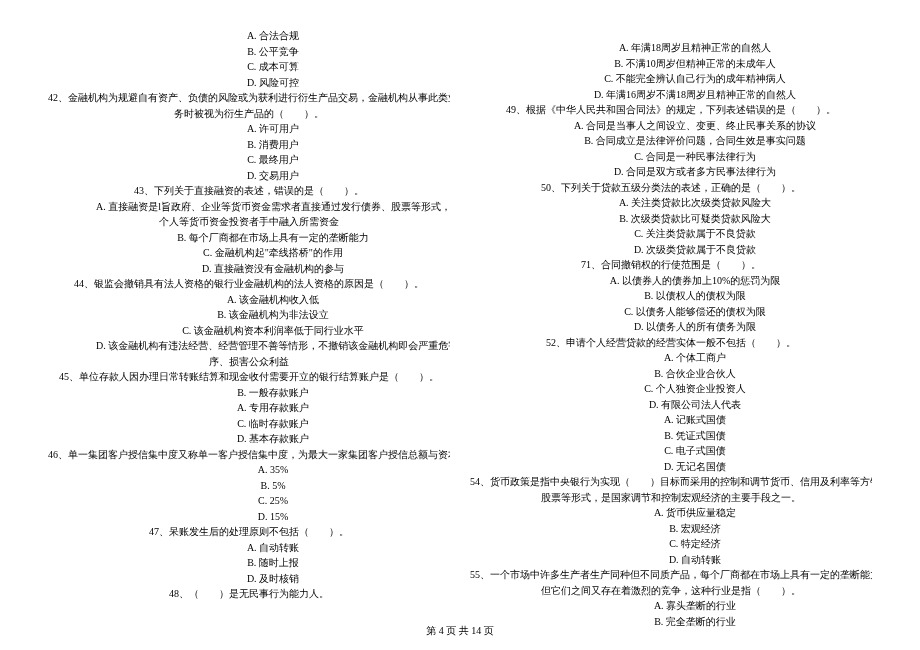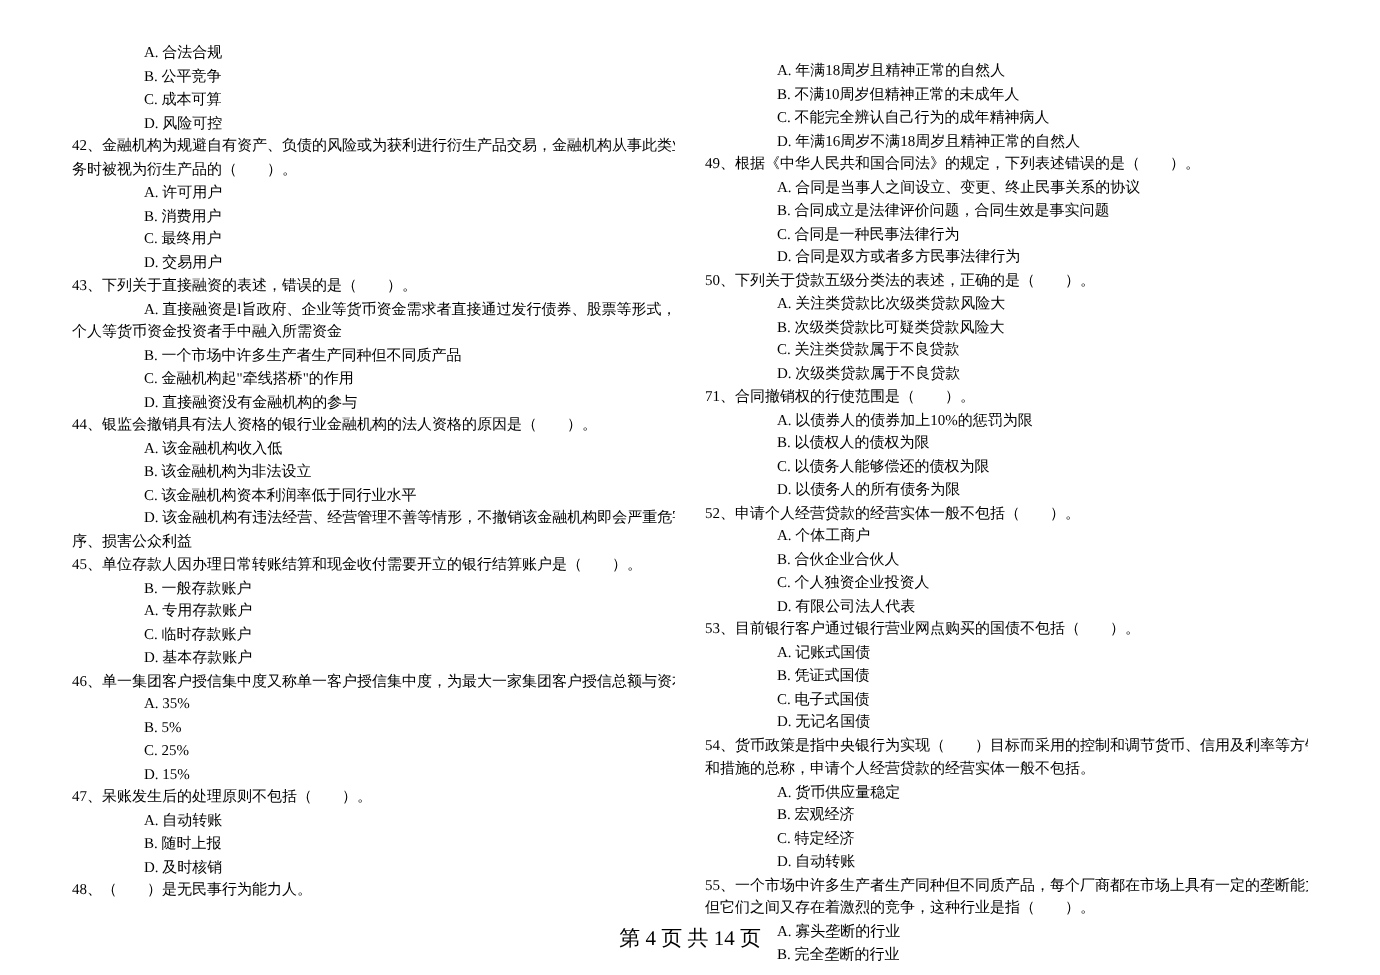--- a/index.html
+++ b/index.html
@@ -13,58 +13,59 @@
       position: relative;
       line-height: 1.55;
     }
     .page {
       display: flex;
       padding: 28px 48px 24px 48px;
     }
     .col {
       flex: 1;
       min-width: 0;
+      text-align: center;
     }
     .col-left { padding-right: 10px; }
     .col-right { padding-left: 10px; margin-top: 12px; }
     .line {
       white-space: nowrap;
       overflow: hidden;
     }
     .opt-ind { padding-left: 48px; }
     .q-ind { padding-left: 0; }
     .cont-ind { padding-left: 0; }
     .footer {
       position: absolute;
       bottom: 12px;
       left: 0;
       right: 0;
       text-align: center;
-      font-size: 14px;
+      font-size: 10px;
     }
   </style>
 </head>
 <body>
 
 <div class="page">
   <div class="col col-left" id="col-left">
       <div class="line opt-ind">A. 合法合规</div>
       <div class="line opt-ind">B. 公平竞争</div>
       <div class="line opt-ind">C. 成本可算</div>
       <div class="line opt-ind">D. 风险可控</div>
       <div class="line q-ind">42、金融机构为规避自有资产、负债的风险或为获利进行衍生产品交易，金融机构从事此类业</div>
       <div class="line cont-ind">务时被视为衍生产品的（　　）。</div>
       <div class="line opt-ind">A. 许可用户</div>
       <div class="line opt-ind">B. 消费用户</div>
       <div class="line opt-ind">C. 最终用户</div>
       <div class="line opt-ind">D. 交易用户</div>
       <div class="line q-ind">43、下列关于直接融资的表述，错误的是（　　）。</div>
       <div class="line opt-ind">A. 直接融资是l旨政府、企业等货币资金需求者直接通过发行债券、股票等形式，从机构、</div>
       <div class="line cont-ind">个人等货币资金投资者手中融入所需资金</div>
-      <div class="line opt-ind">B. 一个市场中许多生产者生产同种但不同质产品</div>
+      <div class="line opt-ind">B. 每个厂商都在市场上具有一定的垄断能力</div>
       <div class="line opt-ind">C. 金融机构起"牵线搭桥"的作用</div>
       <div class="line opt-ind">D. 直接融资没有金融机构的参与</div>
       <div class="line q-ind">44、银监会撤销具有法人资格的银行业金融机构的法人资格的原因是（　　）。</div>
       <div class="line opt-ind">A. 该金融机构收入低</div>
       <div class="line opt-ind">B. 该金融机构为非法设立</div>
       <div class="line opt-ind">C. 该金融机构资本利润率低于同行业水平</div>
       <div class="line opt-ind">D. 该金融机构有违法经营、经营管理不善等情形，不撤销该金融机构即会严重危害金融秩</div>
       <div class="line cont-ind">序、损害公众利益</div>
       <div class="line q-ind">45、单位存款人因办理日常转账结算和现金收付需要开立的银行结算账户是（　　）。</div>
       <div class="line opt-ind">B. 一般存款账户</div>
@@ -100,27 +101,26 @@
       <div class="line q-ind">71、合同撤销权的行使范围是（　　）。</div>
       <div class="line opt-ind">A. 以债券人的债券加上10%的惩罚为限</div>
       <div class="line opt-ind">B. 以债权人的债权为限</div>
       <div class="line opt-ind">C. 以债务人能够偿还的债权为限</div>
       <div class="line opt-ind">D. 以债务人的所有债务为限</div>
       <div class="line q-ind">52、申请个人经营贷款的经营实体一般不包括（　　）。</div>
       <div class="line opt-ind">A. 个体工商户</div>
       <div class="line opt-ind">B. 合伙企业合伙人</div>
       <div class="line opt-ind">C. 个人独资企业投资人</div>
       <div class="line opt-ind">D. 有限公司法人代表</div>
-      <div class="line q-ind">53、目前银行客户通过银行营业网点购买的国债不包括（　　）。</div>
       <div class="line opt-ind">A. 记账式国债</div>
       <div class="line opt-ind">B. 凭证式国债</div>
       <div class="line opt-ind">C. 电子式国债</div>
       <div class="line opt-ind">D. 无记名国债</div>
       <div class="line q-ind">54、货币政策是指中央银行为实现（　　）目标而采用的控制和调节货币、信用及利率等方针</div>
-      <div class="line cont-ind">和措施的总称，申请个人经营贷款的经营实体一般不包括。</div>
+      <div class="line cont-ind">股票等形式，是国家调节和控制宏观经济的主要手段之一。</div>
       <div class="line opt-ind">A. 货币供应量稳定</div>
       <div class="line opt-ind">B. 宏观经济</div>
       <div class="line opt-ind">C. 特定经济</div>
       <div class="line opt-ind">D. 自动转账</div>
       <div class="line q-ind">55、一个市场中许多生产者生产同种但不同质产品，每个厂商都在市场上具有一定的垄断能力，</div>
       <div class="line cont-ind">但它们之间又存在着激烈的竞争，这种行业是指（　　）。</div>
       <div class="line opt-ind">A. 寡头垄断的行业</div>
       <div class="line opt-ind">B. 完全垄断的行业</div>
     </div>
 </div>

